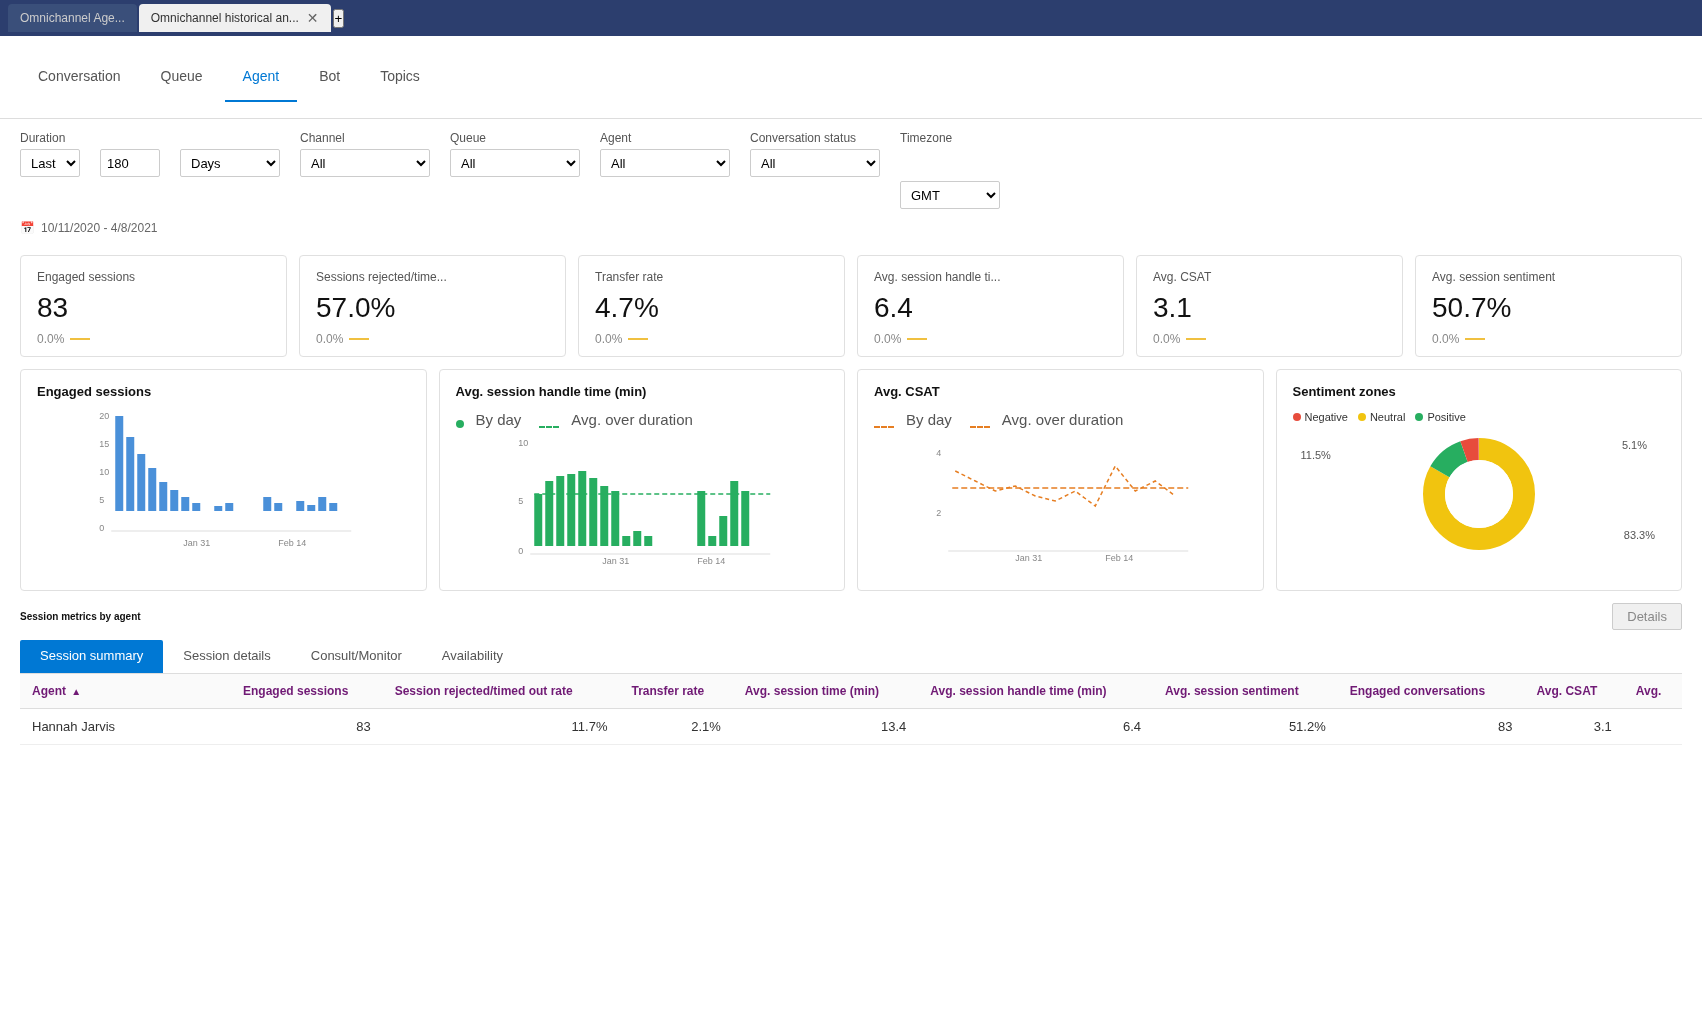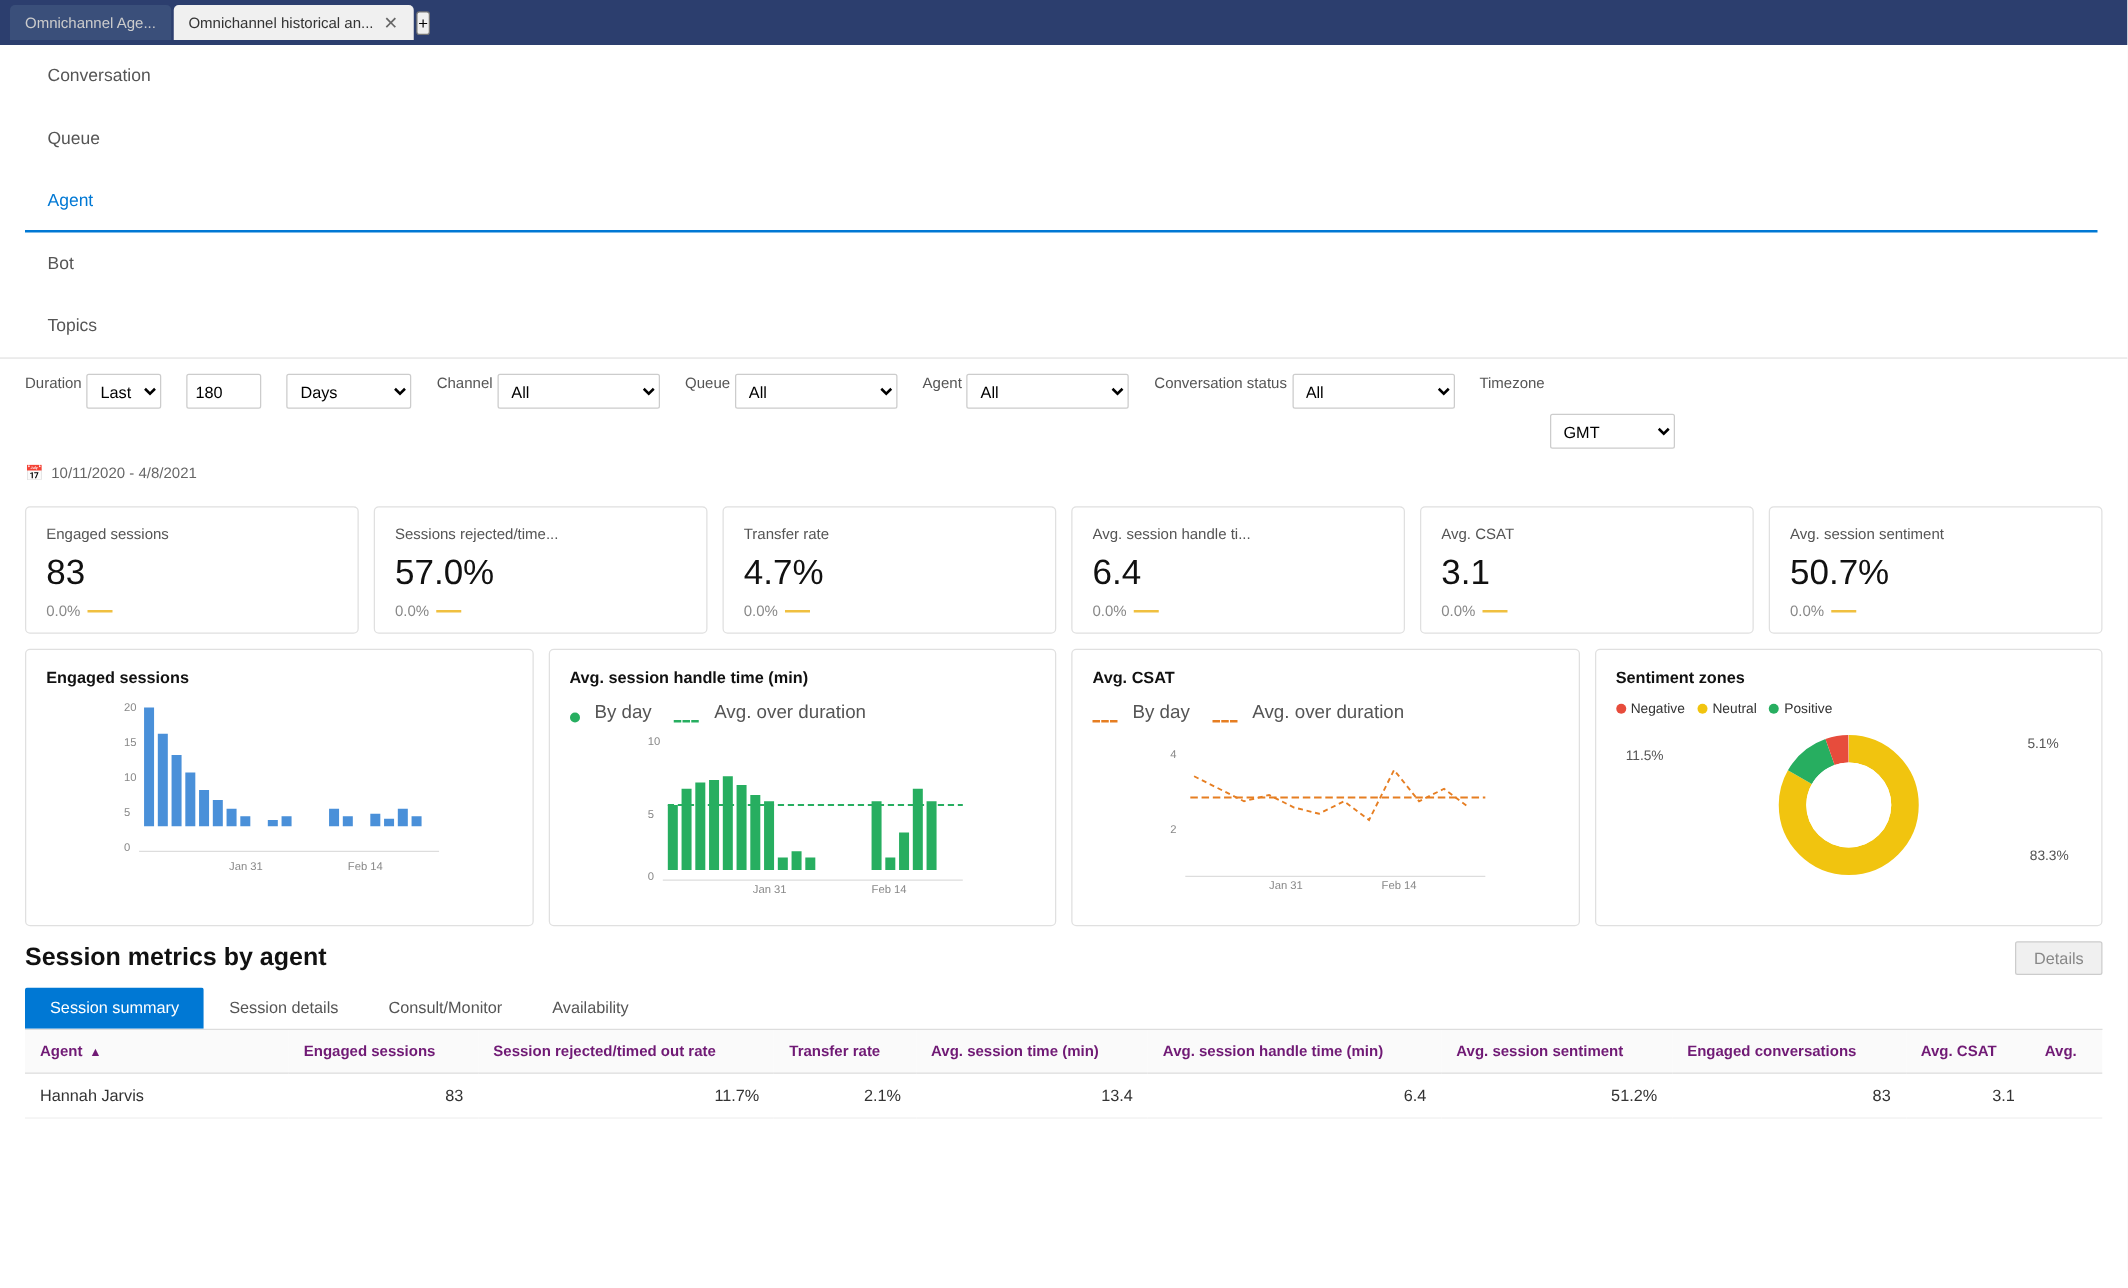--- a/index.html
+++ b/index.html
@@ -8,27 +8,27 @@
     
     .browser-tabs { display: flex; align-items: center; background: #2c3e6e; padding: 0 8px; height: 36px; }
     .browser-tab { display: flex; align-items: center; padding: 0 12px; height: 28px; border-radius: 4px 4px 0 0; font-size: 12px; color: #ccc; background: #3a4f7a; margin-right: 2px; }
     .browser-tab.active { background: #f0f0f0; color: #333; }
     .browser-tab .close-btn { margin-left: 8px; cursor: pointer; font-size: 14px; color: #666; }
 
     
     .main-container { background: #fff; min-height: 994px; display: flex; flex-direction: column; }
     
     
-    .nav-tabs { display: flex; border-bottom: 1px solid #ddd; padding: 0 20px; background: #fff; flex-direction: column; }
+    .nav-tabs { display: flex; align-items: center; border-bottom: 1px solid #ddd; padding: 16px 20px; background: #fff; }
     .nav-tab { padding: 16px 18px; cursor: pointer; font-size: 14px; color: #555; border-bottom: 2px solid transparent; margin-right: 4px; }
     .nav-tab.active { color: #0078d4; border-bottom: 2px solid #0078d4; font-weight: 500; }
 
     
     .filters-bar { display: flex; align-items: flex-start; padding: 12px 20px 8px; gap: 20px; background: #fff; flex-wrap: wrap; }
-    .filter-group { display: flex; flex-direction: row; gap: 4px; }
+    .filter-group { display: flex; flex-direction: column; gap: 4px; }
     .filter-label { font-size: 12px; color: #555; }
     .filter-row { display: flex; align-items: center; gap: 20px; }
     .filter-select { border: 1px solid #ccc; border-radius: 2px; padding: 4px 6px; font-size: 13px; background: #fff; height: 28px; min-width: 60px; }
     .filter-select-wide { min-width: 100px; }
     .date-range { font-size: 12px; color: #666; padding: 4px 20px 8px; display: flex; align-items: center; gap: 6px; }
 
     
     .kpi-row { display: flex; gap: 12px; padding: 12px 20px; }
     .kpi-card { background: #fff; border: 1px solid #e0e0e0; border-radius: 4px; flex: 1; padding: 14px 16px 10px; }
     .kpi-title { font-size: 12px; color: #555; margin-bottom: 8px; white-space: nowrap; overflow: hidden; text-overflow: ellipsis; }
@@ -44,21 +44,21 @@
     .legend-dot { width: 8px; height: 8px; border-radius: 50%; display: inline-block; }
     .legend-dashed { display: inline-block; width: 20px; height: 2px; border-top: 2px dashed; vertical-align: middle; }
     .chart-area { position: relative; height: 140px; }
 
     
     svg { overflow: visible; }
 
     
     .session-metrics { padding: 0 20px 20px; }
     .section-header { display: flex; align-items: center; justify-content: space-between; margin-bottom: 10px; }
-    .section-title { font-size: 20px; font-weight: 600; color: #111; }
+    .section-title { font-size: 10px; font-weight: 600; color: #111; }
     .details-btn { border: 1px solid #ccc; background: #f0f0f0; color: #888; padding: 5px 14px; font-size: 13px; cursor: pointer; border-radius: 2px; }
     
     .subtabs { display: flex; gap: 0; border-bottom: 1px solid #ddd; margin-bottom: 0; }
     .subtab { padding: 8px 20px; cursor: pointer; font-size: 13px; color: #555; border-bottom: 2px solid transparent; }
     .subtab.active { background: #0078d4; color: #fff; border-radius: 2px 2px 0 0; }
 
     
     .data-table { width: 100%; border-collapse: collapse; margin-top: 0; }
     .data-table th { text-align: left; padding: 10px 12px; font-size: 12px; font-weight: 600; color: #701a75; border-bottom: 1px solid #ddd; background: #fafafa; white-space: nowrap; }
     .data-table td { padding: 10px 12px; font-size: 13px; color: #333; border-bottom: 1px solid #eee; white-space: nowrap; }

